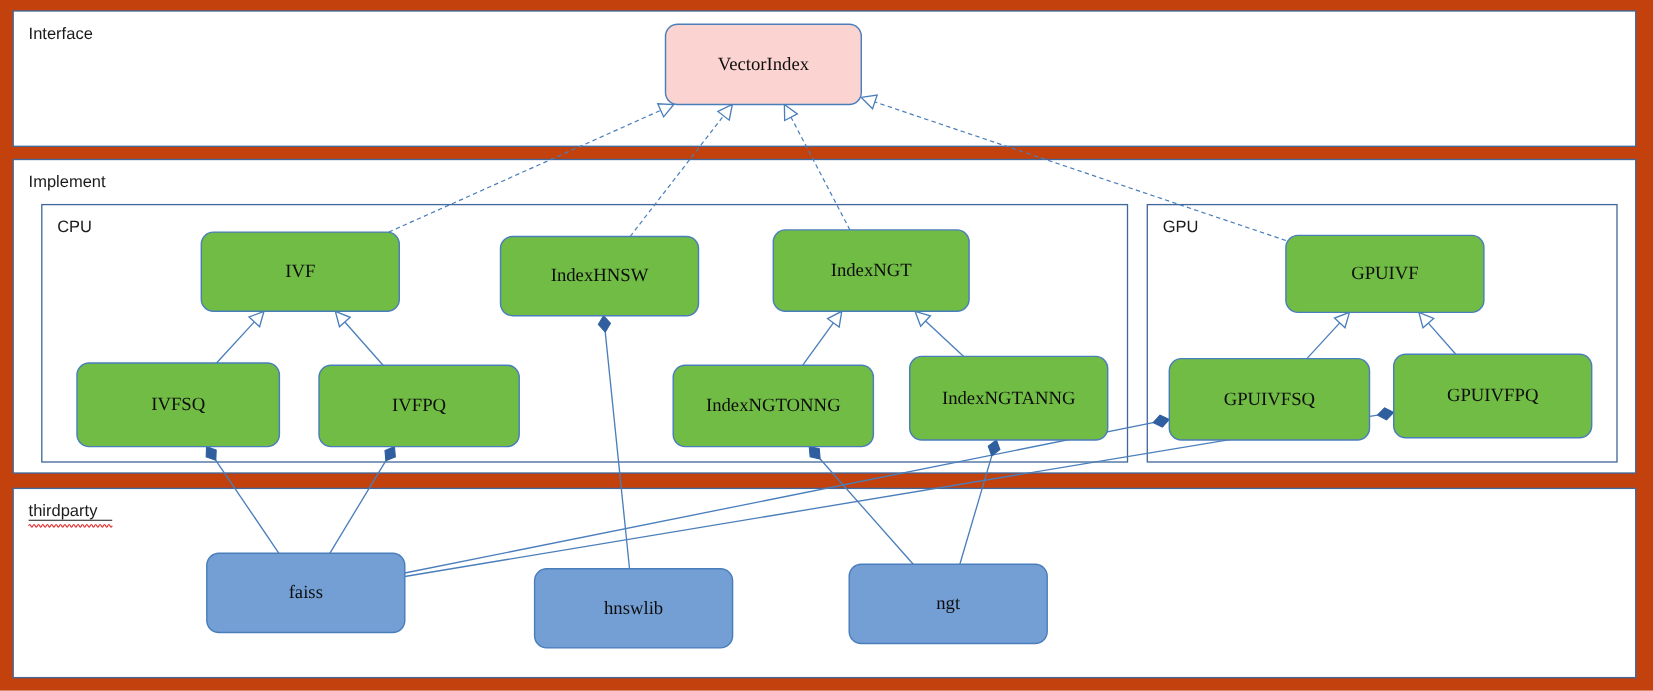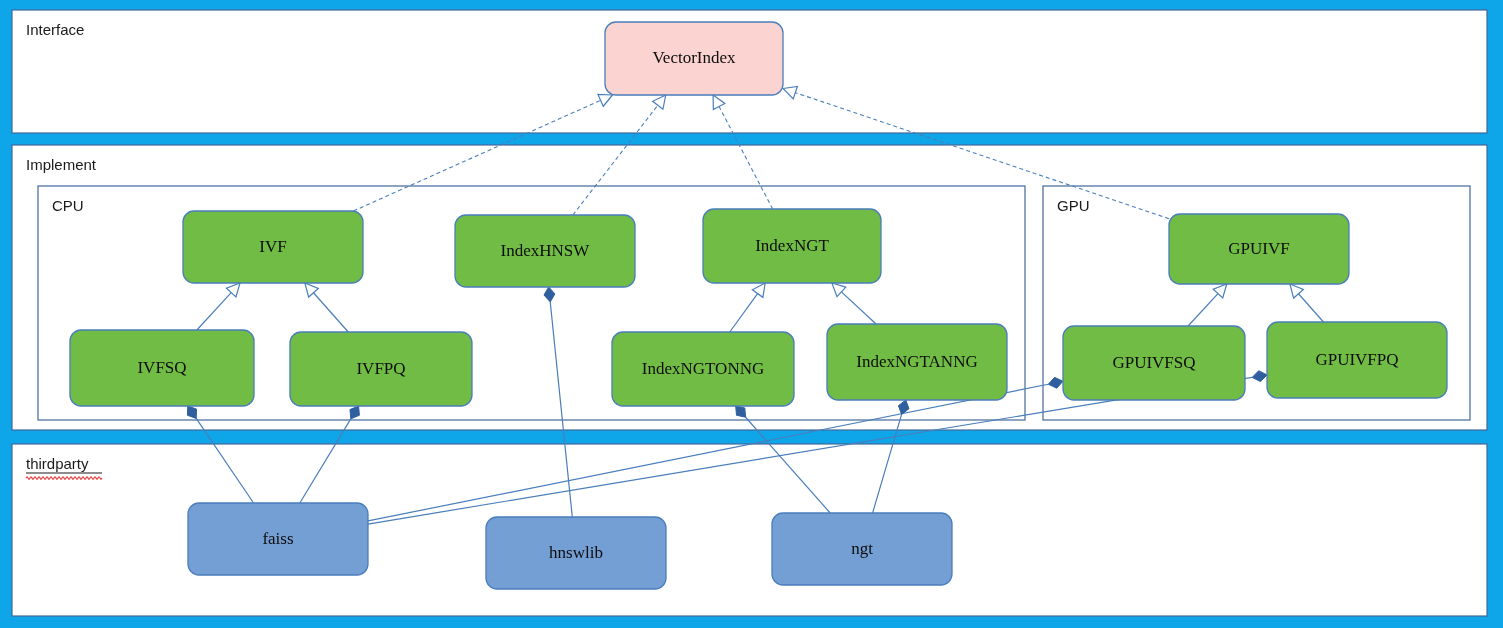--- a/index.html
+++ b/index.html
@@ -1,18 +1,18 @@
 <!DOCTYPE html>
 <html><head>
 <meta charset="utf-8">
 <style>
   html,body{margin:0;padding:0;background:#ffffff;}
   body{width:1503px;height:628px;overflow:hidden;
        font-family:"Liberation Sans",sans-serif;}
-  #stage{position:relative;width:1503px;height:628px;background:#0ea5e9;}
+  #stage{position:relative;width:1503px;height:628px;background:#c2410c;}
   svg{position:absolute;left:0;top:0;width:1503px;height:628px;}
   .grp-label{font-family:"Liberation Sans",sans-serif;font-size:15px;fill:#1a1a1a;}
   .node-label{font-family:"Liberation Serif",serif;font-size:17px;fill:#0d0d0d;
               text-anchor:middle;dominant-baseline:middle;}
   .container-rect{fill:#ffffff;stroke:#41689c;stroke-width:1.2;}
   .node-rect{stroke:#4a7ebb;stroke-width:1.3;}
   .edge{stroke:#4a7ebb;stroke-width:1.2;fill:none;}
   .edge-dashed{stroke:#4a7ebb;stroke-width:1.1;fill:none;stroke-dasharray:4 3;}
   .arrow-open{fill:#ffffff;stroke:#4a7ebb;stroke-width:1.2;}
   .diamond{fill:#2f5f9e;stroke:#2f5f9e;stroke-width:1;}

